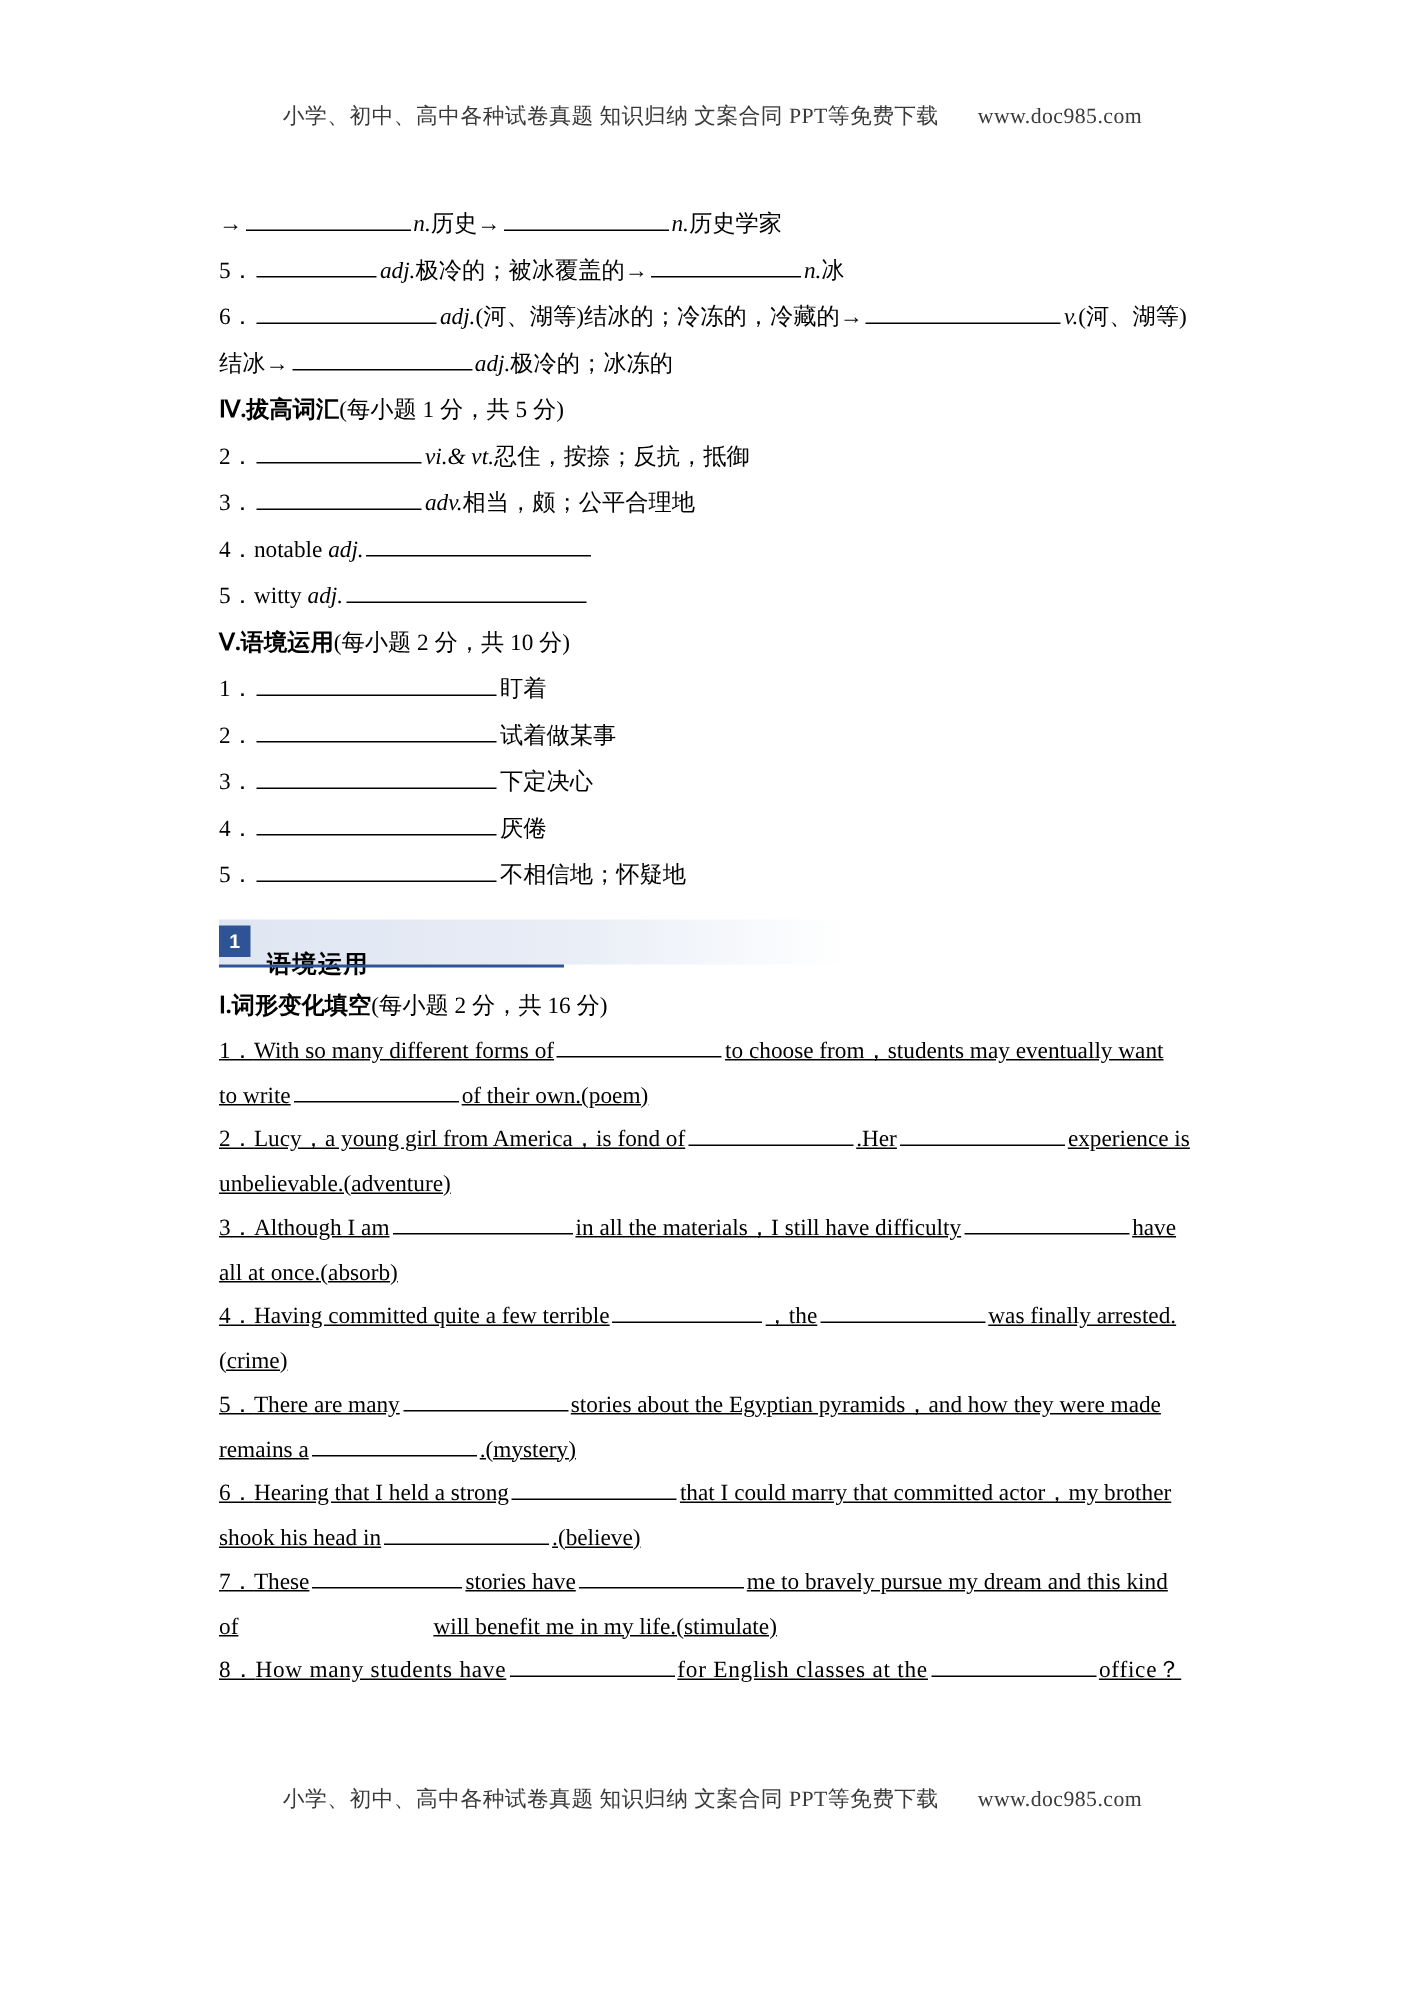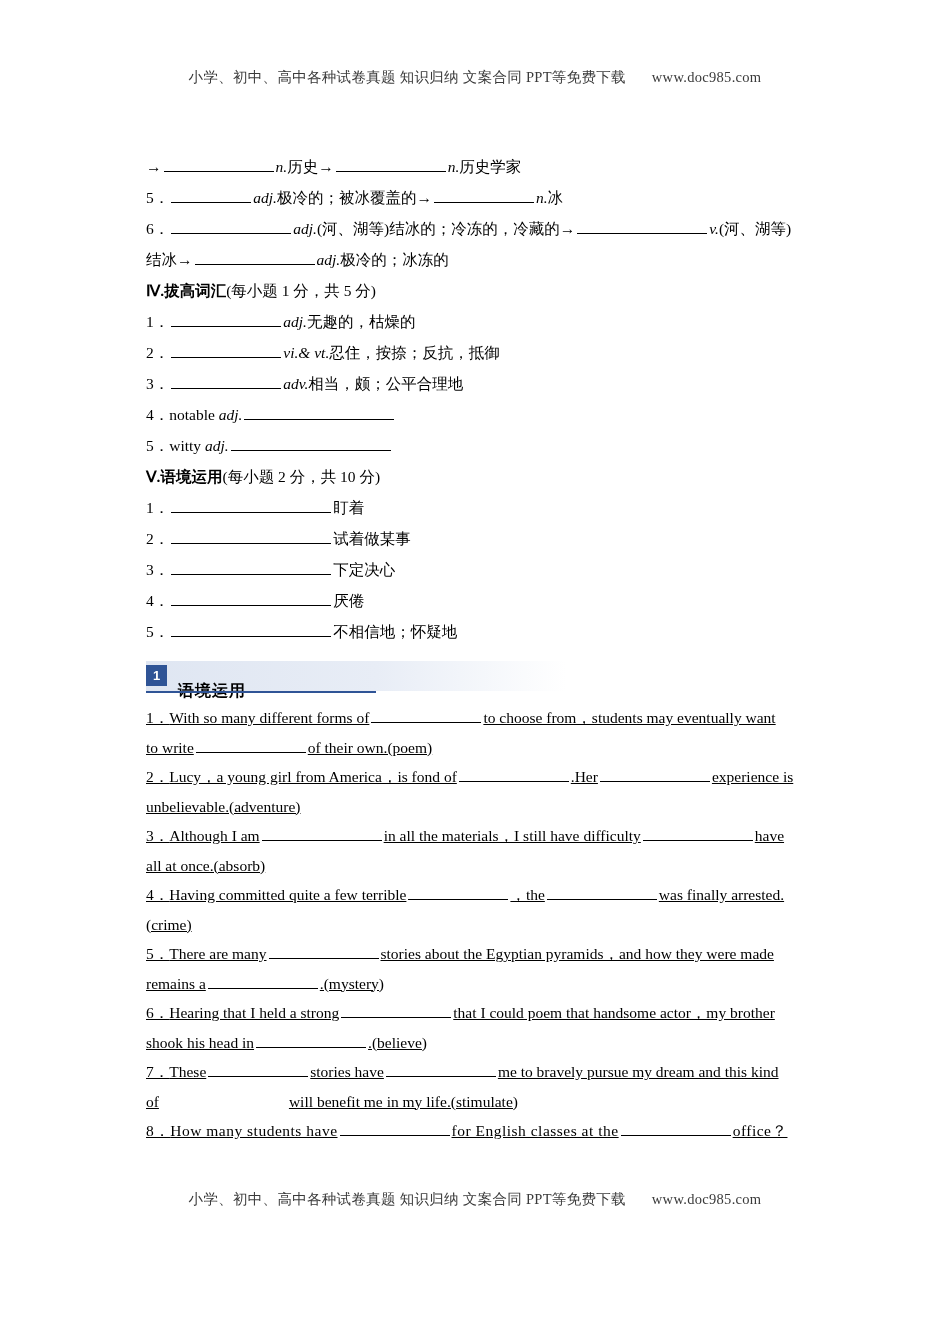--- a/index.html
+++ b/index.html
@@ -35,21 +35,20 @@
   .watermark-bottom { top: 1190px; }
   .watermark .site {
     margin-left: 26px;
   }
 
   .content {
     position: absolute;
     left: 146px;
     top: 134px;
     width: 668px;
-    margin-top: 17px;
   }
 
   .line {
     font-size: 15.5px;
     line-height: 31px;
     white-space: nowrap;
   }
 
   .it { font-style: italic; }
   .bold { font-weight: bold; text-align: center; }
@@ -150,23 +149,20 @@
     </div>
     <div class="line">
       <span>结冰→</span><span class="blank b120"></span><span class="it">adj.</span><span>极冷的；冰冻的</span>
     </div>
 
     <div class="line">
       <span class="bold">Ⅳ.拔高词汇</span><span>(每小题 1 分，共 5 分)</span>
     </div>
 
     <div class="line">
-      <span>1．</span><span class="blank b110"></span><span class="it">adj.</span><span>无趣的，枯燥的</span>
-    </div>
-    <div class="line">
       <span>2．</span><span class="blank b110"></span><span class="it">vi.&amp; vt.</span><span>忍住，按捺；反抗，抵御</span>
     </div>
     <div class="line">
       <span>3．</span><span class="blank b110"></span><span class="it">adv.</span><span>相当，颇；公平合理地</span>
     </div>
     <div class="line">
       <span>4．</span><span>notable</span> <span class="it">adj.</span><span class="blank b150"></span>
     </div>
     <div class="line">
       <span>5．</span><span>witty</span> <span class="it">adj.</span><span class="blank b160"></span>
@@ -192,20 +188,23 @@
       <span>5．</span><span class="blank b160"></span><span>不相信地；怀疑地</span>
     </div>
 
     <div class="banner">
       <div class="banner-bg"></div>
       <div class="banner-num">1</div>
       <div class="banner-text">语境运用</div>
       <div class="banner-rule"></div>
     </div>
 
+    <div class="line" style="margin-top:6px;">
+      <span class="bold">Ⅰ.词形变化填空</span><span>(每小题 2 分，共 16 分)</span>
+    </div>
 
     <div class="para q-block">
       <span>1．</span><span>With so many different forms of</span><span class="blank b110"></span><span>to choose from，students may eventually want</span><br>
       <span>to write</span><span class="blank b110"></span><span>of their own.(poem)</span>
     </div>
 
     <div class="para q-block">
       <span>2．</span><span>Lucy，a young girl from America，is fond of</span><span class="blank b110"></span><span>.Her</span><span class="blank b110"></span><span>experience is</span><br>
       <span>unbelievable.(adventure)</span>
     </div>
@@ -219,21 +218,21 @@
       <span>4．</span><span>Having committed quite a few terrible</span><span class="blank b100"></span><span>，the</span><span class="blank b110"></span><span>was finally arrested.</span><br>
       <span>(crime)</span>
     </div>
 
     <div class="para q-block">
       <span>5．</span><span>There are many</span><span class="blank b110"></span><span>stories about the Egyptian pyramids，and how they were made</span><br>
       <span>remains a</span><span class="blank b110"></span><span>.(mystery)</span>
     </div>
 
     <div class="para q-block">
-      <span>6．</span><span>Hearing that I held a strong</span><span class="blank b110"></span><span>that I could poem that handsome actor，my brother</span><br>
+      <span>6．</span><span>Hearing that I held a strong</span><span class="blank b110"></span><span>that I could marry that committed actor，my brother</span><br>
       <span>shook his head in</span><span class="blank b110"></span><span>.(believe)</span>
     </div>
 
     <div class="para q-block">
       <span>7．</span><span>These</span><span class="blank b100"></span><span>stories have</span><span class="blank b110"></span><span>me to bravely pursue my dream and this kind</span><br>
       <span>of</span><span style="display:inline-block;width:130px;"></span><span>will benefit me in my life.(stimulate)</span>
     </div>
 
     <div class="para q-block sp">
       <span>8．</span><span>How  many  students  have</span><span class="blank b110"></span><span>for  English  classes  at  the</span><span class="blank b110"></span><span>office？</span>

